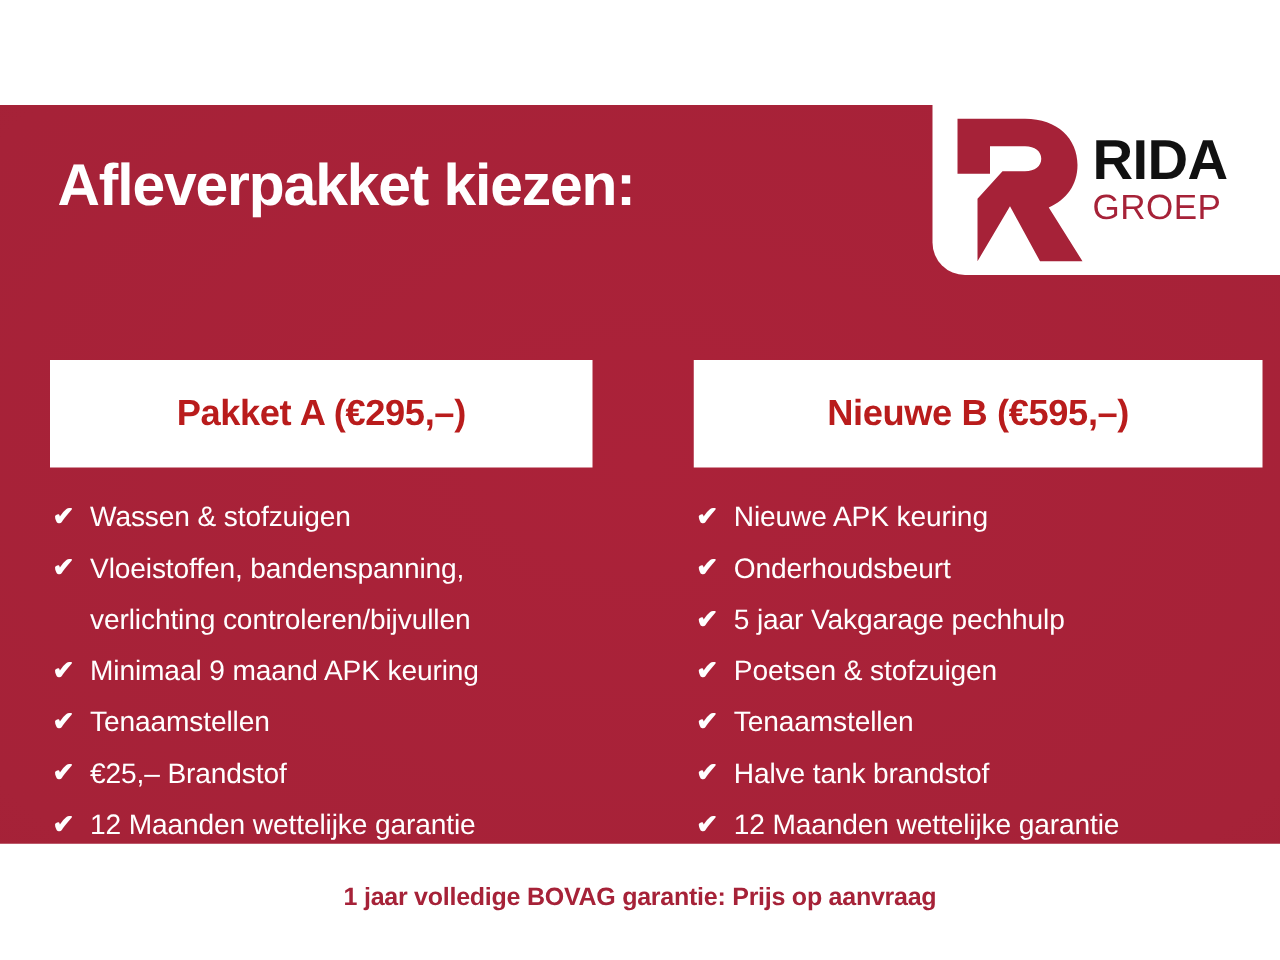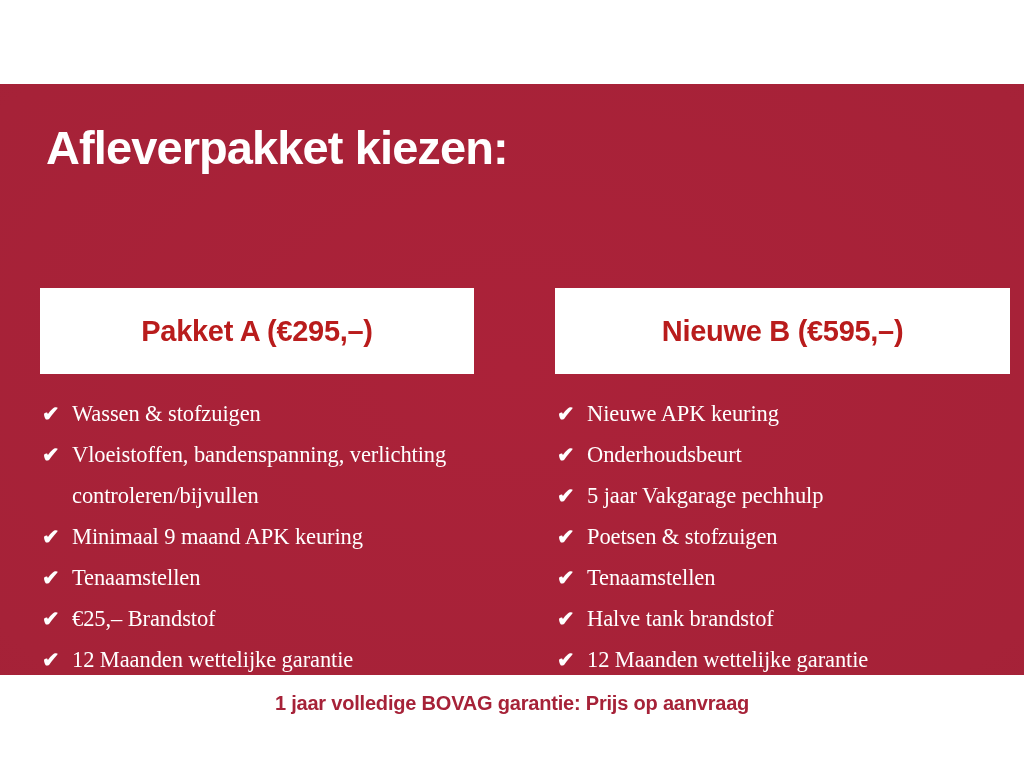--- a/index.html
+++ b/index.html
@@ -122,53 +122,65 @@
   .check-icon {
     flex: 0 0 auto;
     width: 30px;
     font-size: 21px;
     line-height: 1.86;
     color: #ffffff;
     font-weight: bold;
   }
   .item-text {
     flex: 1 1 auto;
-    font-family: Liberation Serif, serif;
   }
 
   
   #footer {
     position: absolute;
     left: 0;
     top: 675px;
     width: 1024px;
     height: 93px;
     background: #ffffff;
     display: flex;
     align-items: flex-start;
     justify-content: center;
   }
   #footer-text {
-    margin-top: 17px;
+    margin-top: 32px;
     font-size: 20px;
     font-weight: bold;
     color: #a62238;
     letter-spacing: -0.2px;
     white-space: nowrap;
   }
 </style>
 </head>
 <body>
 
 <div id="canvas">
 
   <div id="slide">
 
     <div id="headline">Afleverpakket kiezen:</div>
 
+    <div id="logo-panel">
+      <svg id="logo-mark" viewBox="0 0 112 122" xmlns="http://www.w3.org/2000/svg">
+        <path fill="#a62238" d="M8 4 H62 C88 4 104 20 104 41 C104 57 95 69 81 75
+                 L108 118 H74 L50 74 L50 74 L24 118 L24 68 L44 46
+                 L44 46 H62 C70 46 75 42 75 36 C75 30 70 26 62 26
+                 H34 V48 H8 Z"></path>
+        <path fill="#ffffff" d="M24 118 L24 68 L44 46 H34 V48 H8 V4 H8 V4 Z" opacity="0"></path>
+      </svg>
+      <div id="logo-text">
+        <div id="logo-rida">RIDA</div>
+        <div id="logo-groep">GROEP</div>
+      </div>
+    </div>
 
     <div class="pkg-col" id="pkg-a">
       <div class="pkg-header">
         <span class="pkg-header-label">Pakket A (€295,–)</span>
       </div>
       <ul class="pkg-list">
         <li>
           <span class="check-icon">✔</span>
           <span class="item-text">Wassen &amp; stofzuigen</span>
         </li>

